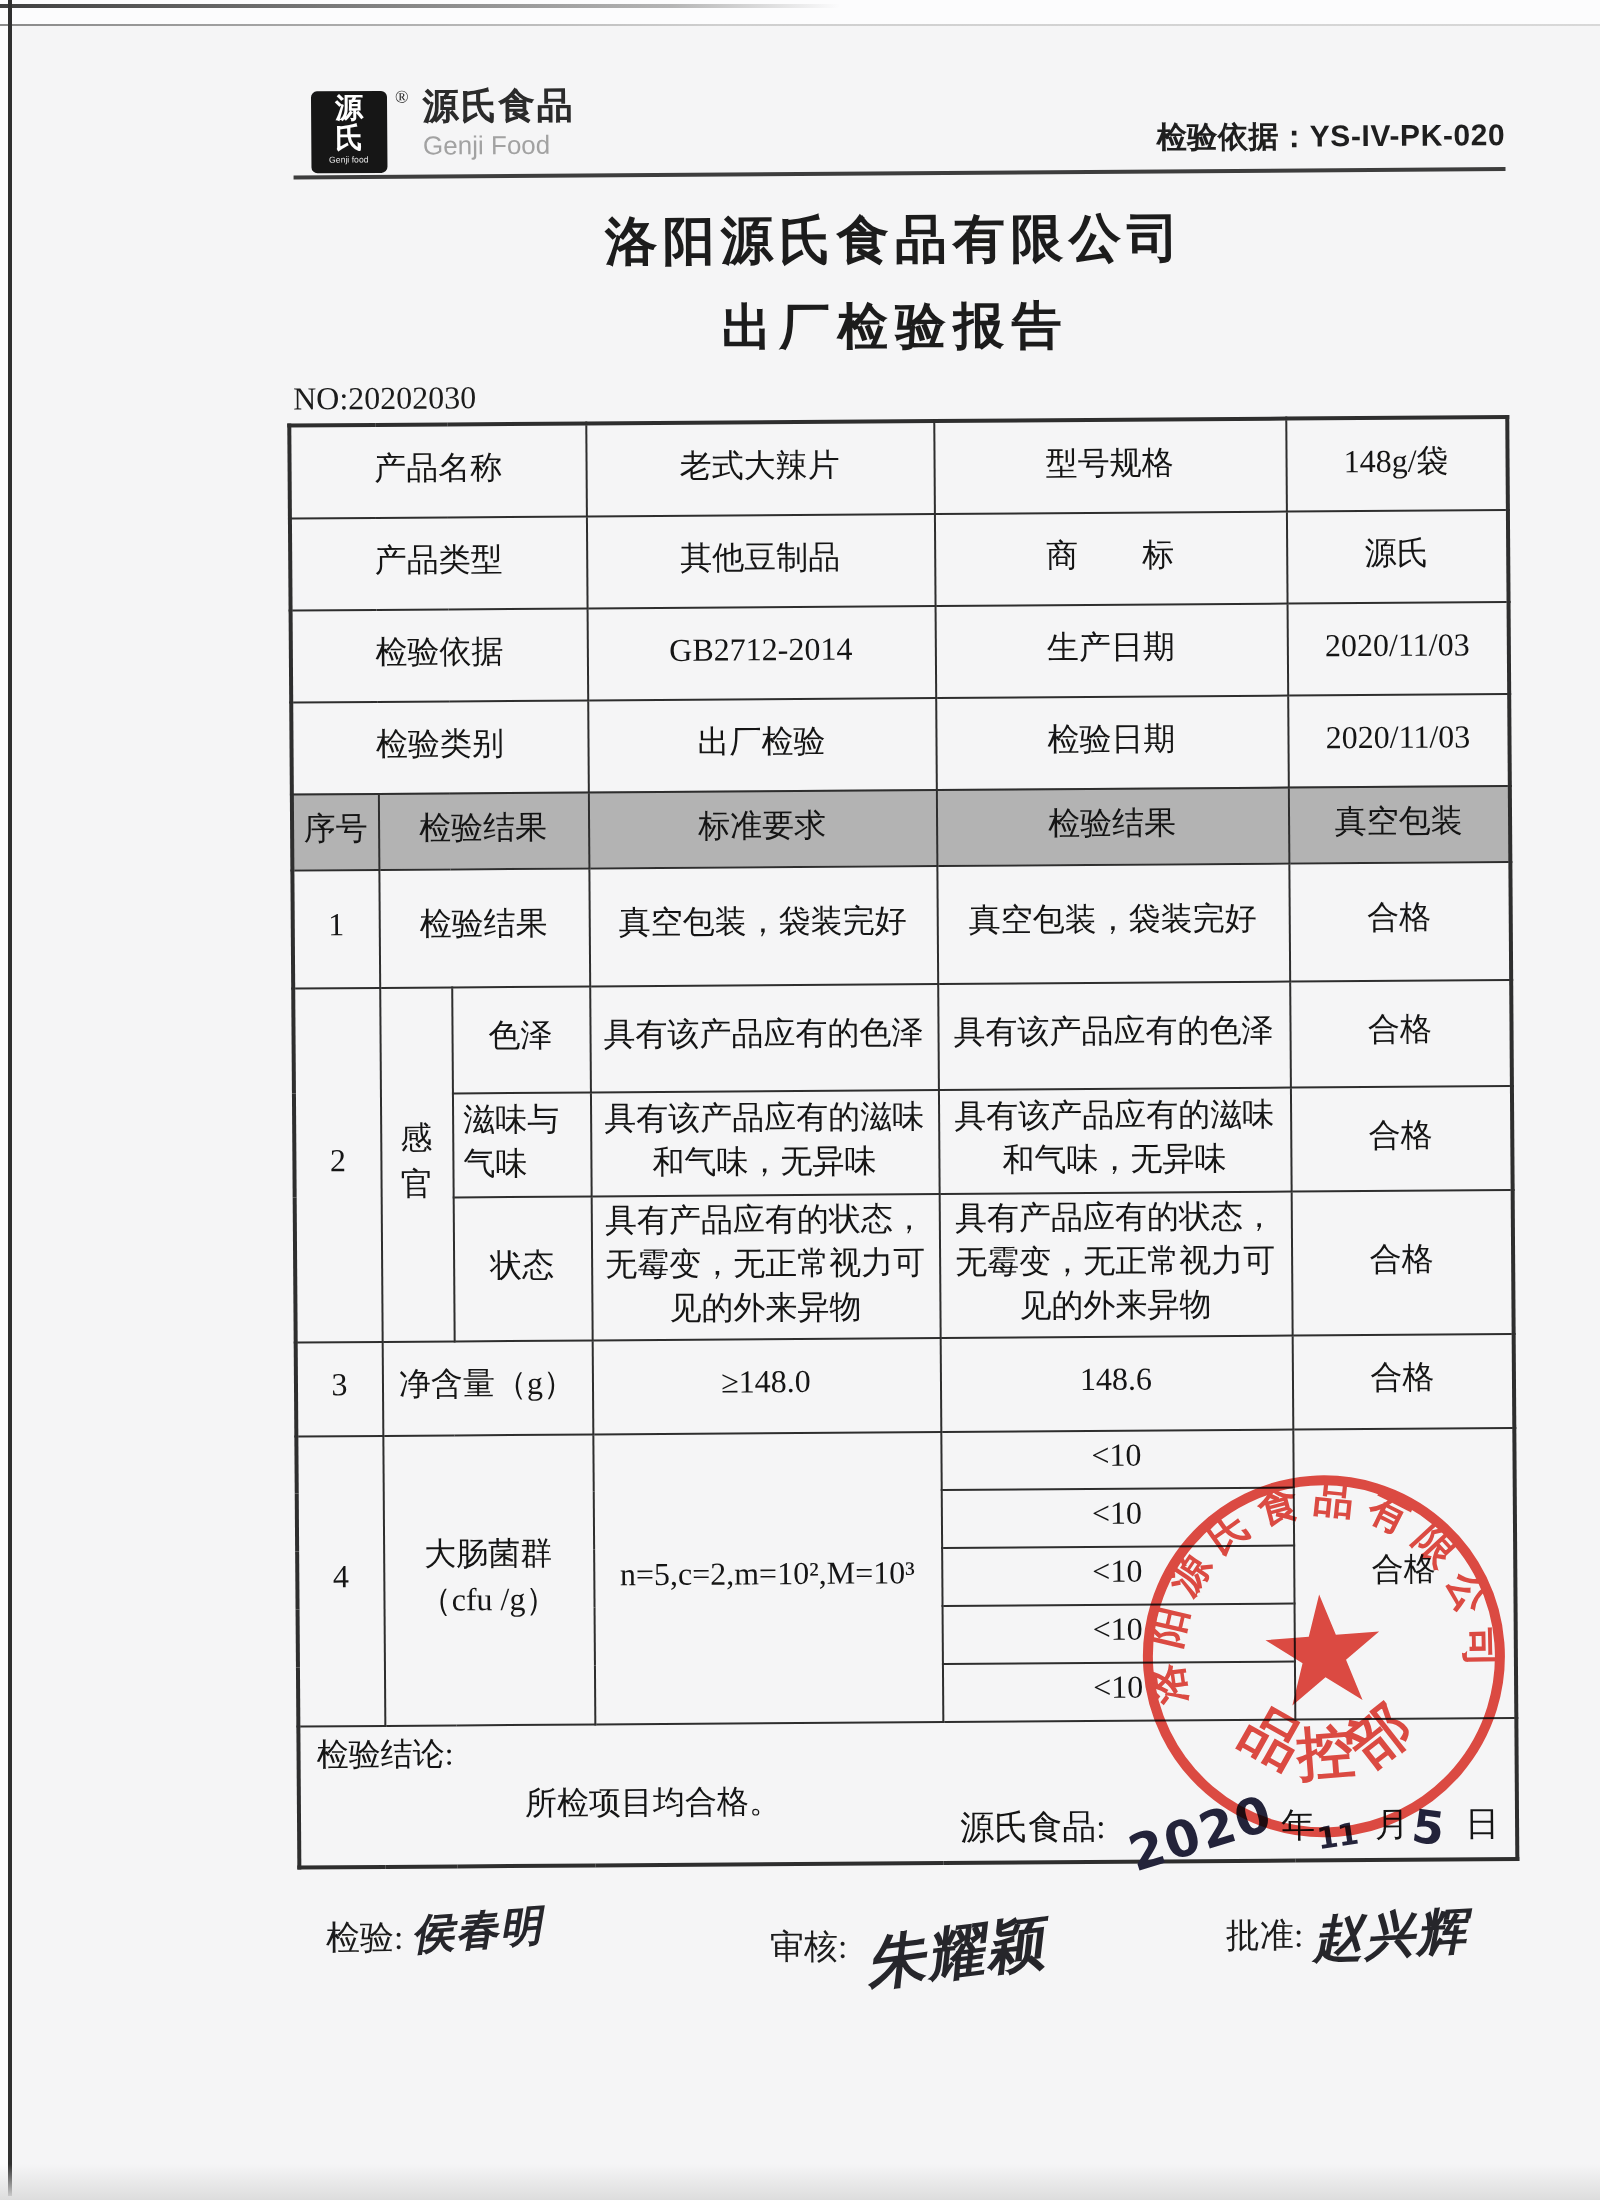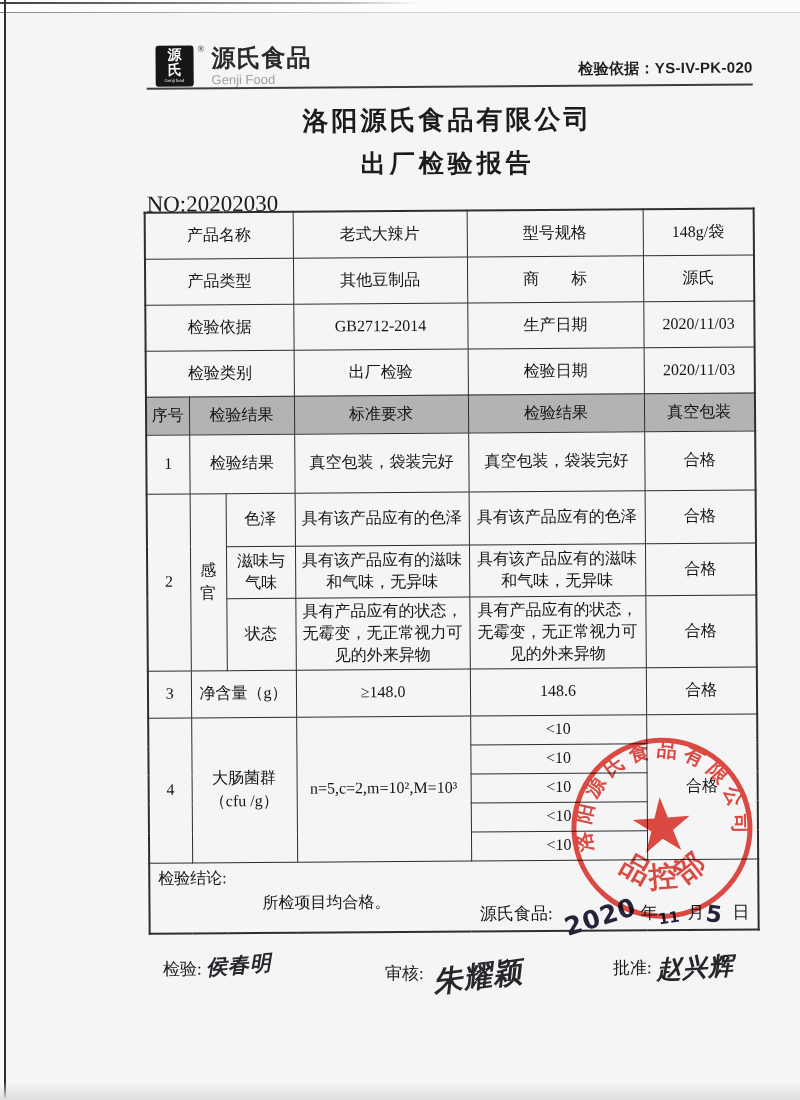--- a/index.html
+++ b/index.html
@@ -25,32 +25,32 @@
     transform:rotate(-0.4deg);transform-origin:50% 50%;}
 
   
   .logo{position:absolute;left:159px;top:44px;display:flex;gap:7px;align-items:flex-start;}
   .logo-mark{width:38px;height:41px;background:#161616;border-radius:3px;
     display:flex;flex-direction:column;align-items:center;justify-content:center;color:#fff;}
   .seal-chars{font-size:14px;font-weight:bold;width:16px;line-height:1.05;text-align:center;}
   .seal-sub{font-size:6px;transform:scale(0.72);color:#e8e8e8;white-space:nowrap;
     font-family:"Liberation Sans",sans-serif;}
   .logo-reg{font-size:9px;line-height:1;margin:-1px 0 0 -3px;color:#2a2a2a;}
-  .brand-cn{font-family:Liberation Serif, serif;font-weight:bold;font-size:24px;
+  .brand-cn{font-family:Liberation Mono, monospace;font-weight:bold;font-size:18px;
     color:#2b2b2b;letter-spacing:1px;line-height:1.15;}
   .brand-en{font-family:"Liberation Sans",sans-serif;font-size:13px;color:#a2a2a2;line-height:1.1;}
   .form-no{position:absolute;top:61px;right:44px;font-family:"Liberation Sans",sans-serif;
     font-weight:bold;font-size:15px;color:#1f1f1f;letter-spacing:0.3px;}
   .rule{position:absolute;top:86px;left:150px;width:606px;height:2px;background:#3d3d3d;}
 
   .company-title{position:absolute;top:103px;left:146px;width:609px;text-align:center;
     font-size:26px;font-weight:bold;letter-spacing:3px;}
   .report-title{position:absolute;top:147px;left:146px;width:609px;text-align:center;
     font-size:25px;font-weight:bold;letter-spacing:4px;}
-  .report-no{position:absolute;top:190px;left:149px;font-size:23px;}
+  .report-no{position:absolute;top:190px;left:149px;font-size:16px;}
 
   
   .report-table{position:absolute;left:146px;top:210px;width:609px;
     border-collapse:collapse;table-layout:fixed;}
   .report-table td,.report-table th{border:1.5px solid #2e2e2e;color:#151515;
     font-weight:normal;text-align:center;vertical-align:middle;padding:2px 4px;
     font-size:16px;line-height:1.4;}
   .report-table{border:2px solid #2e2e2e;}
   th.gray{background:#b3b3b3;}
   .t-left{text-align:left;padding:3px 6px;font-size:15px;line-height:1.45;}
@@ -164,21 +164,21 @@
 
     <tr class="h-s1">
       <td rowspan="3">2</td>
       <td rowspan="3">感官</td>
       <td>色泽</td>
       <td class="t-left">具有该产品应有的色泽</td>
       <td class="t-left">具有该产品应有的色泽</td>
       <td>合格</td>
     </tr>
     <tr class="h-s2">
-      <td class="small" style="text-align:center;padding-left:5px;">滋味与气味</td>
+      <td class="small" style="text-align:left;padding-left:5px;">滋味与气味</td>
       <td class="t-left">具有该产品应有的滋味和气味，无异味</td>
       <td class="t-left">具有该产品应有的滋味和气味，无异味</td>
       <td>合格</td>
     </tr>
     <tr class="h-s3">
       <td>状态</td>
       <td class="t-left">具有产品应有的状态，无霉变，无正常视力可见的外来异物</td>
       <td class="t-left">具有产品应有的状态，无霉变，无正常视力可见的外来异物</td>
       <td>合格</td>
     </tr>

